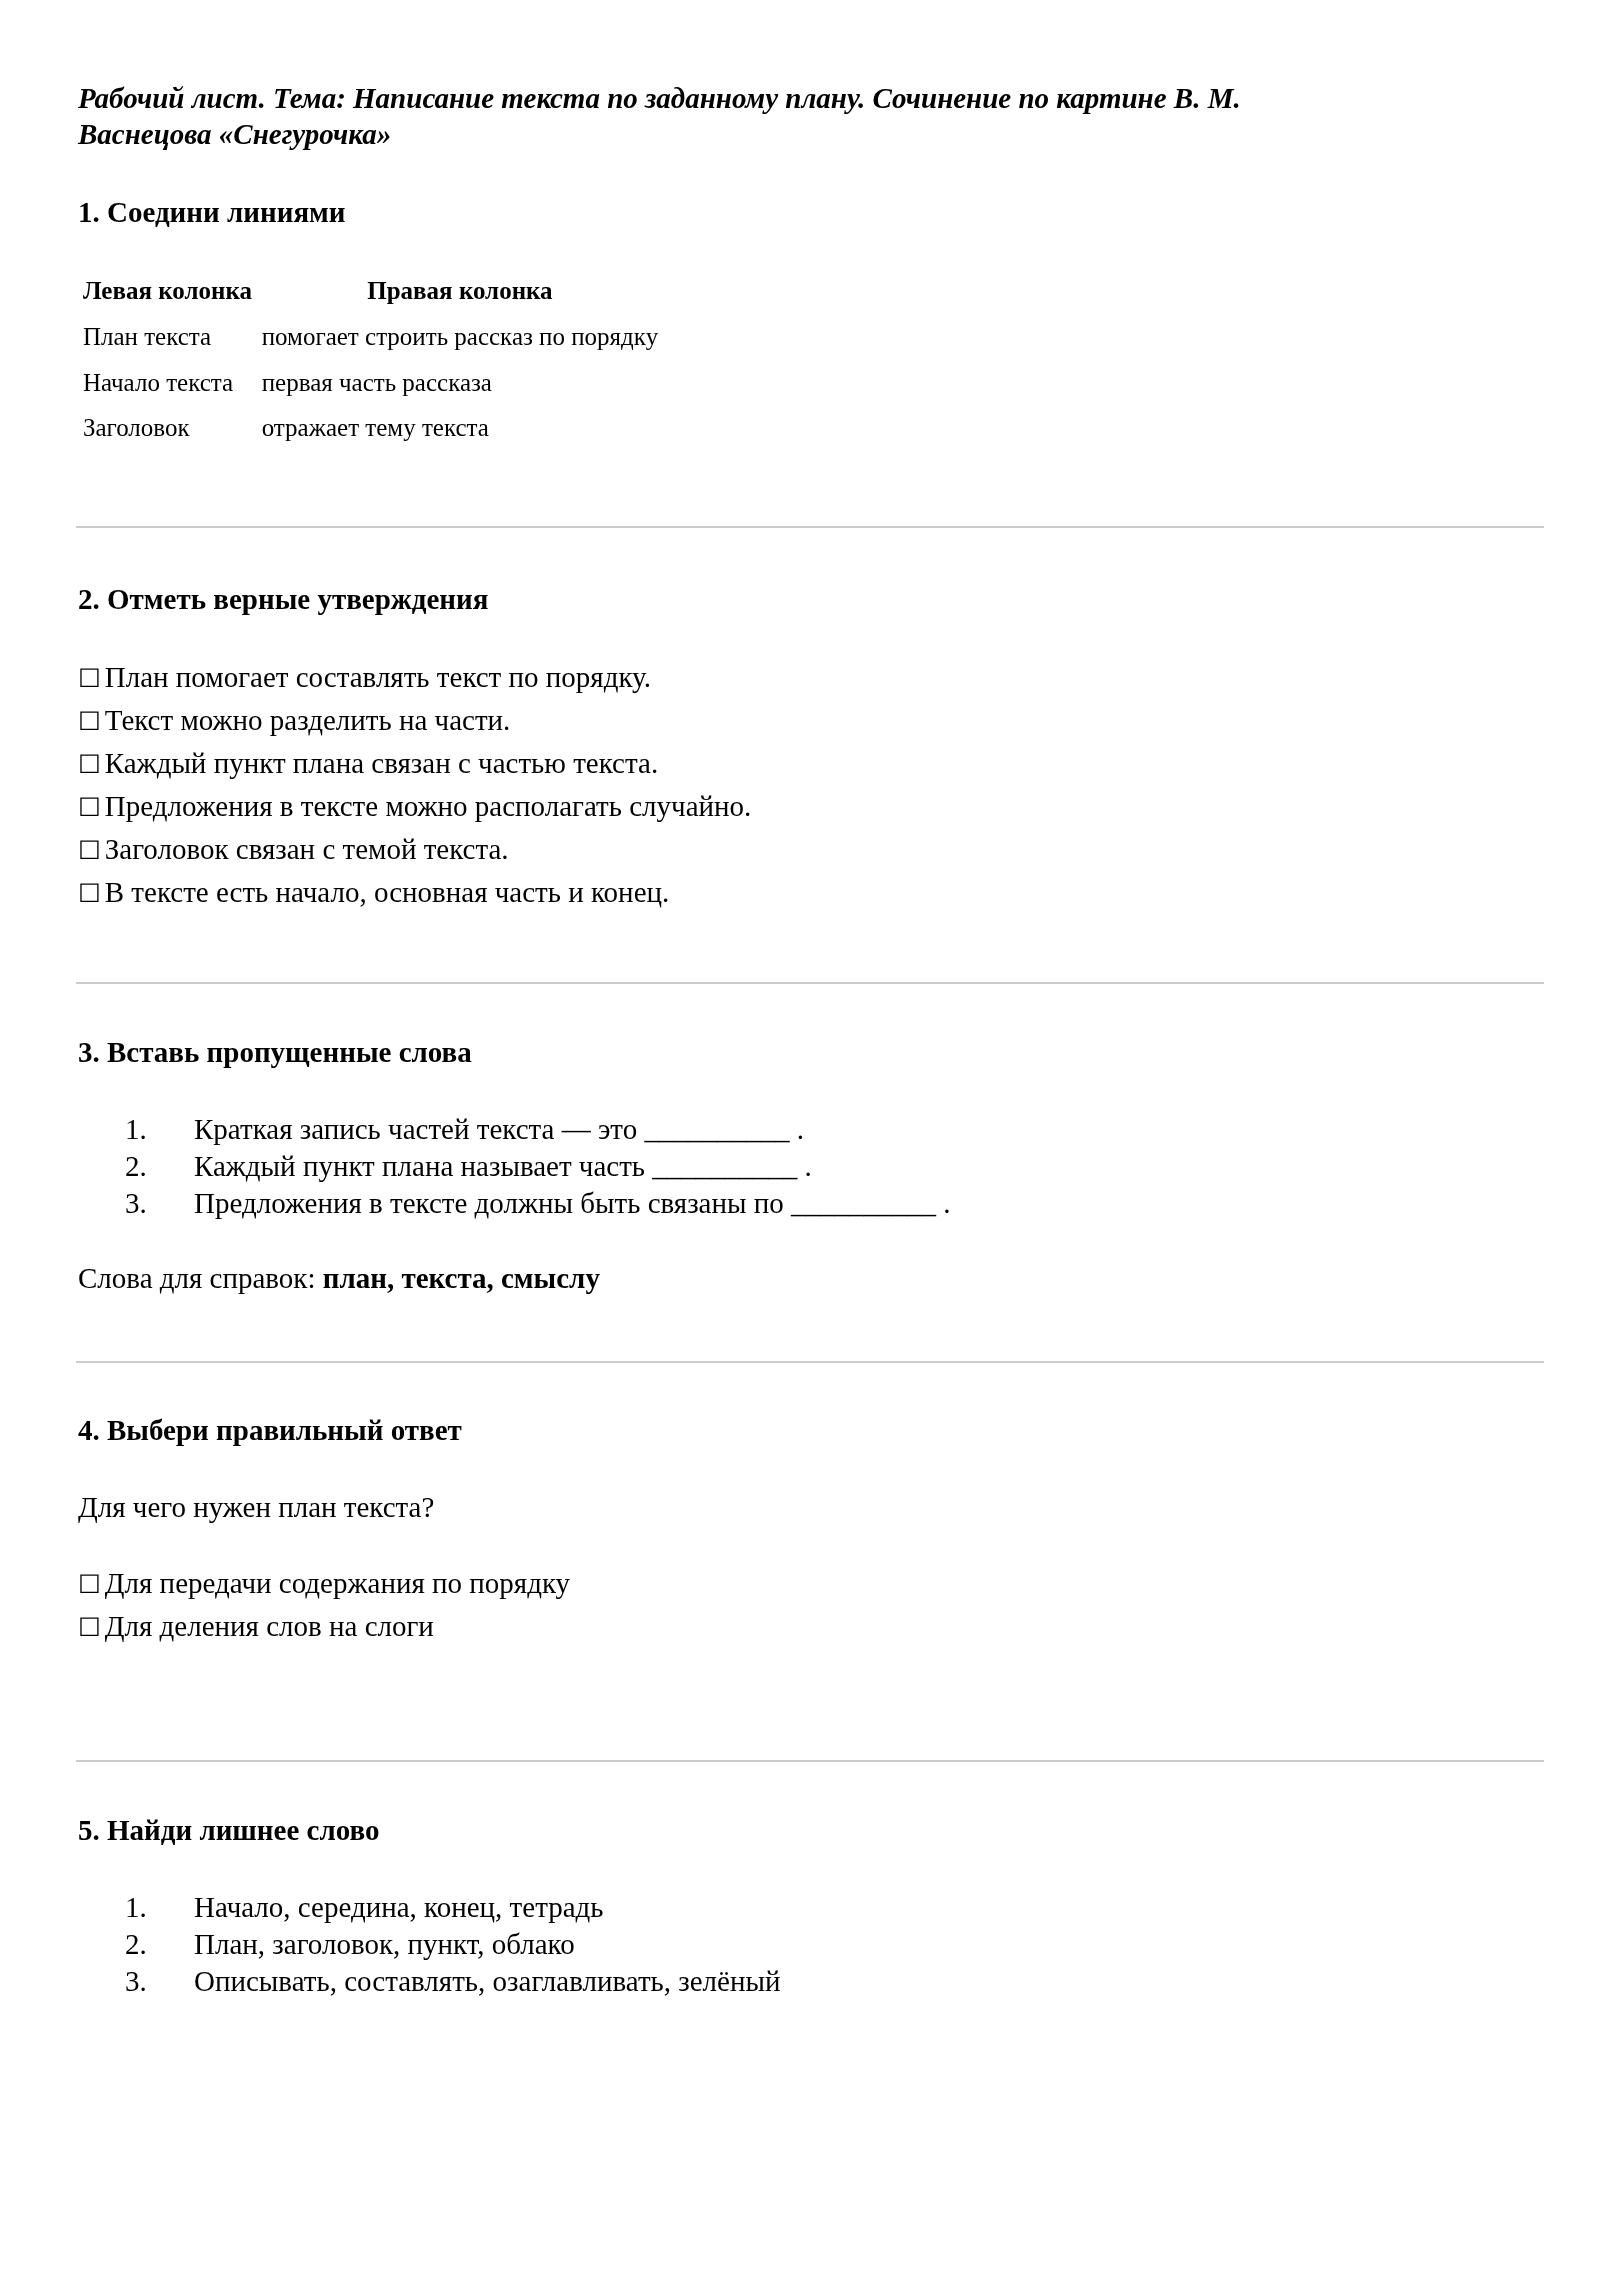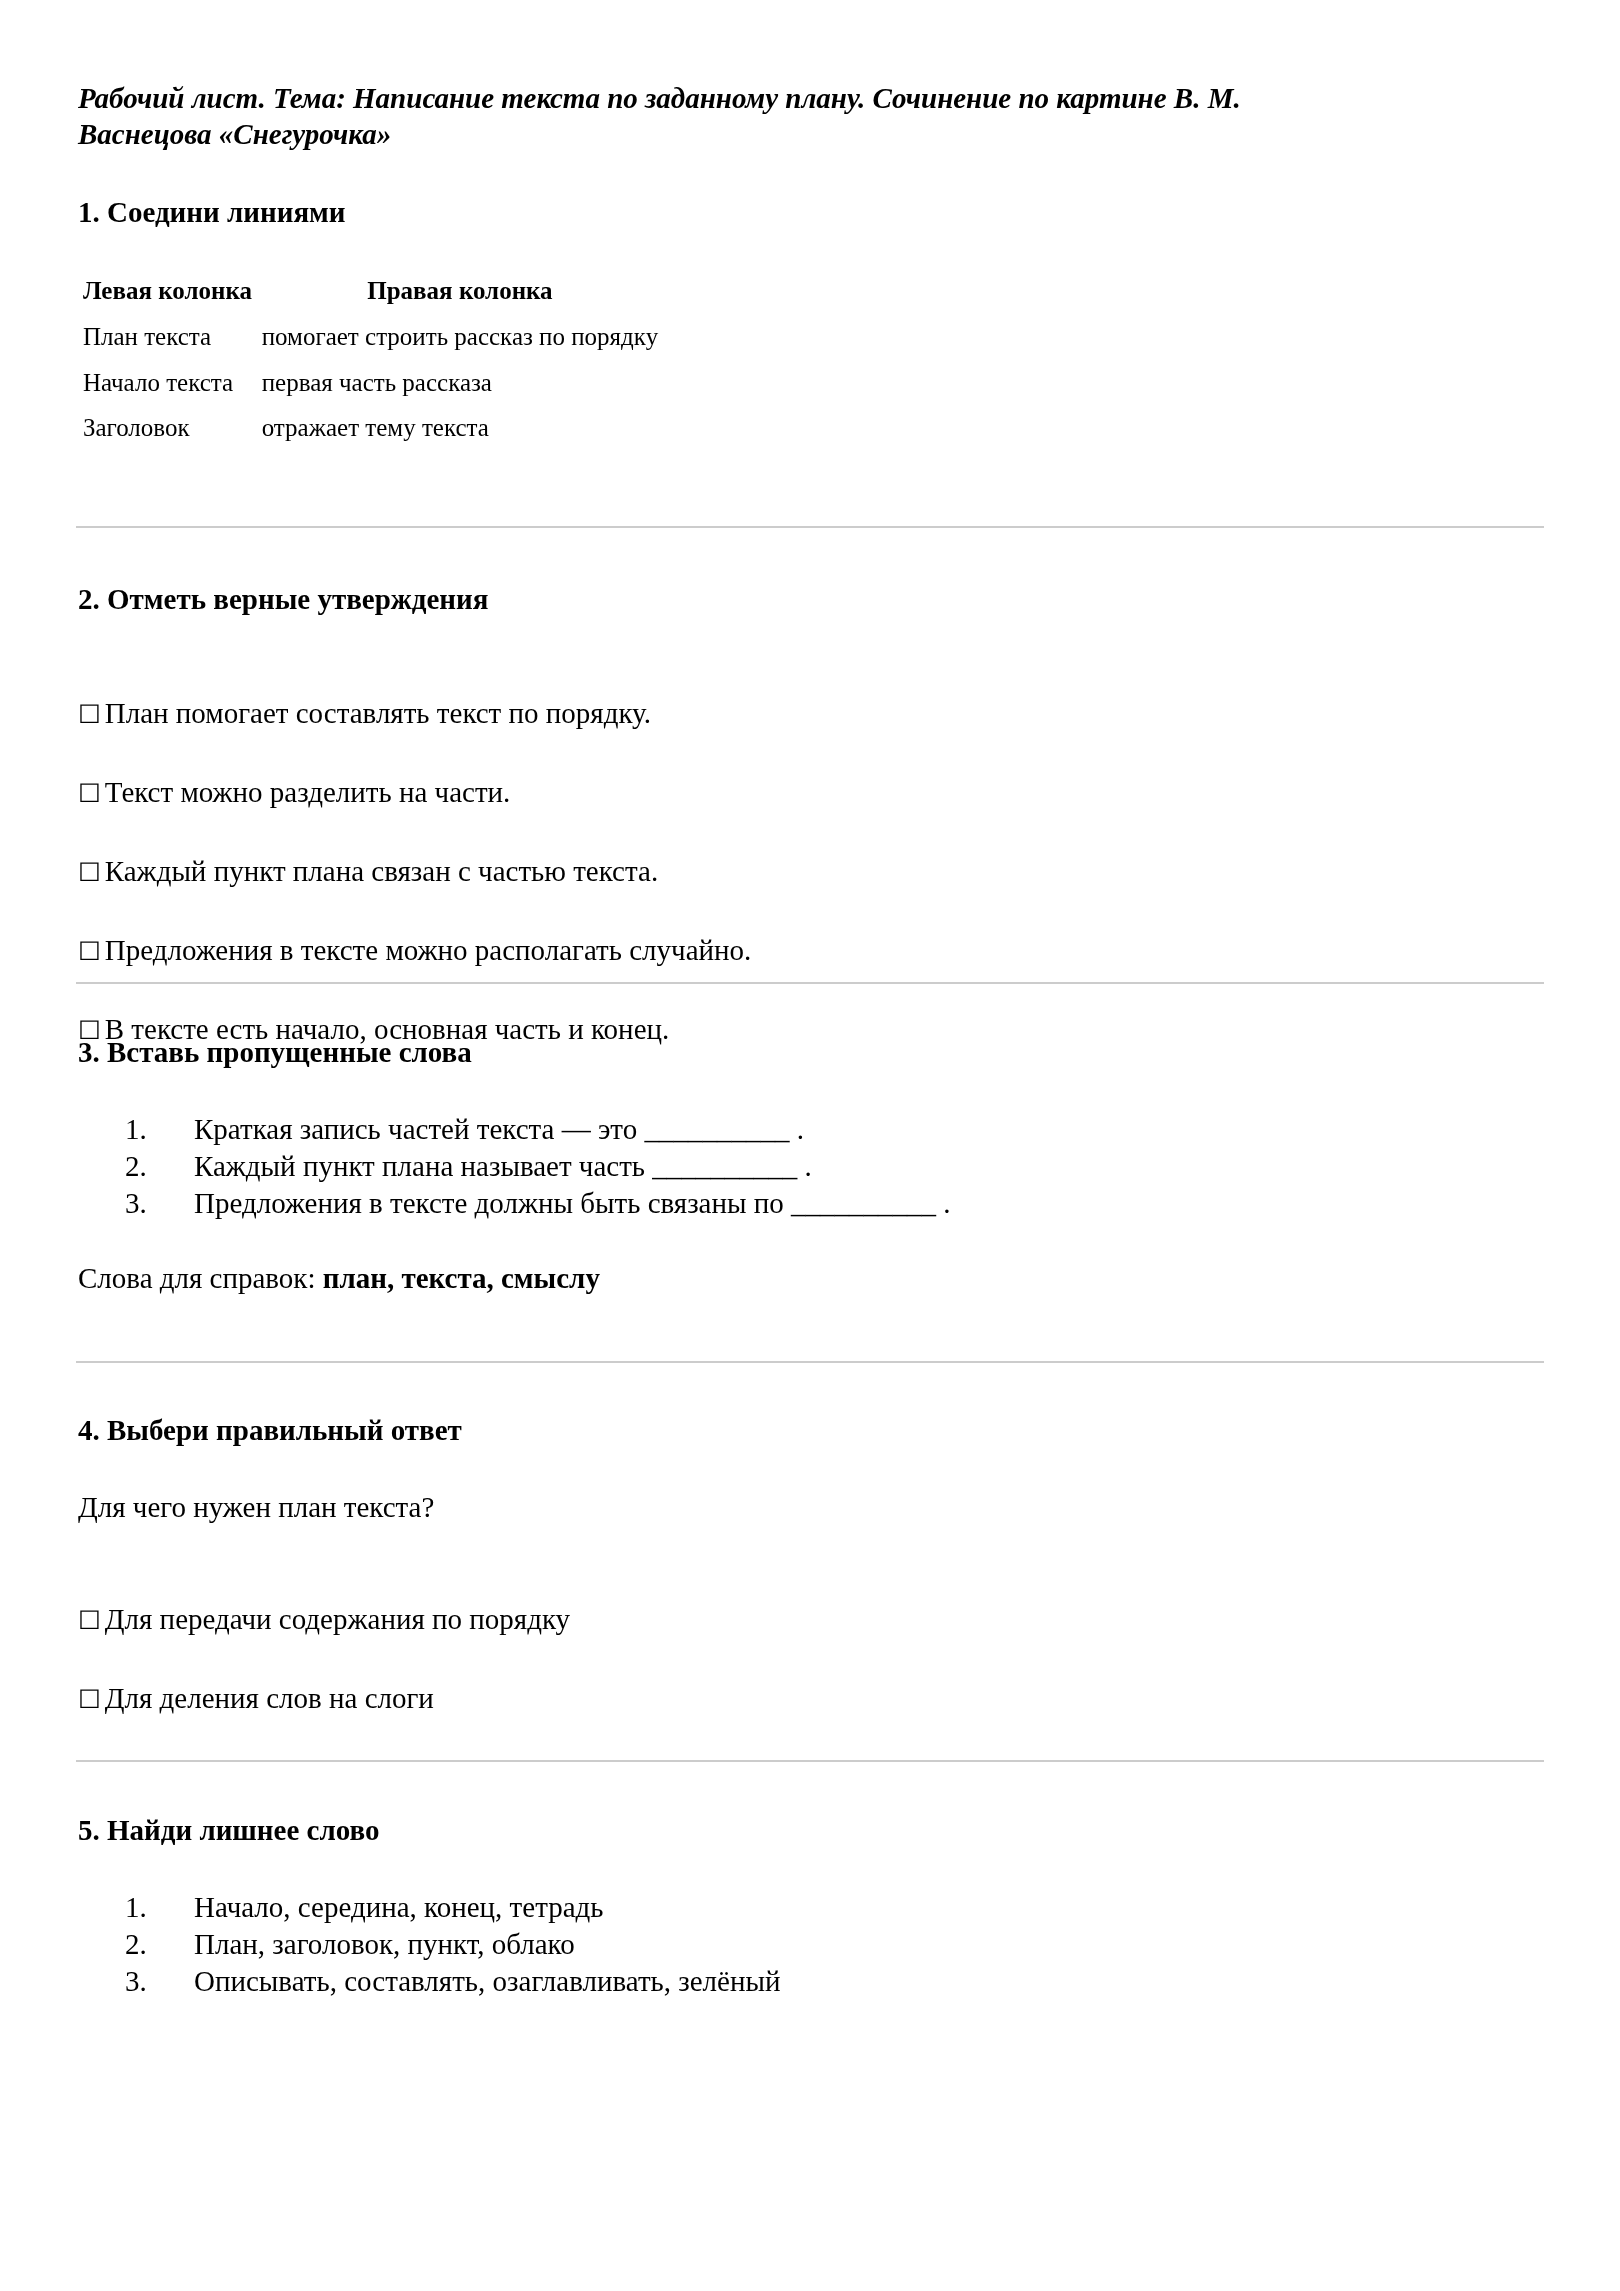--- a/index.html
+++ b/index.html
@@ -21,21 +21,21 @@
     position: absolute; left: 76px; width: 1468px; height: 0;
     border-top: 2px solid #cccccc;
   }
   table.match { position: absolute; left: 78px; top: 271px; border-collapse: collapse; }
   table.match th, table.match td {
     font-size: 25px; line-height: 35px; padding: 2px 4.9px 8.8px 4.9px; vertical-align: top; text-align: left;
   }
   table.match th { font-weight: bold; text-align: center; }
   table.match th.left { text-align: left; }
   .check-list { position: absolute; left: 78px; margin: 0; padding: 0; list-style: none; }
-  .check-list li { font-size: 29px; line-height: 43px; height: 43px; white-space: nowrap; margin-top: 36px; }
+  .check-list li { font-size: 29px; line-height: 43px; height: 43px; white-space: nowrap; }
   .box { display: inline-block; font-size: 25.5px; margin-right: 3.9px; }
   .num-list { position: absolute; left: 78px; margin: 0; padding: 0; list-style: none; }
   .num-list li { font-size: 29px; line-height: 37px; height: 37px; white-space: nowrap; position: relative; }
   .num-list .n { position: absolute; left: 47px; }
   .num-list .t { position: absolute; left: 116px; }
 </style>
 </head>
 <body>
 
 <h1 class="abs title">
@@ -77,20 +77,23 @@
     <span class="box">☐</span><span>План помогает составлять текст по порядку.</span>
   </li>
   <li>
     <span class="box">☐</span><span>Текст можно разделить на части.</span>
   </li>
   <li>
     <span class="box">☐</span><span>Каждый пункт плана связан с частью текста.</span>
   </li>
   <li>
     <span class="box">☐</span><span>Предложения в тексте можно располагать случайно.</span>
+  </li>
+  <li>
+    <span class="box">☐</span><span>Заголовок связан с темой текста.</span>
   </li>
   <li>
     <span class="box">☐</span><span>В тексте есть начало, основная часть и конец.</span>
   </li>
 </ul>
 
 <div class="hr" style="top:982px;"></div>
 
 <h2 class="abs h" style="top:1035px;">3. Вставь пропущенные слова</h2>
 

